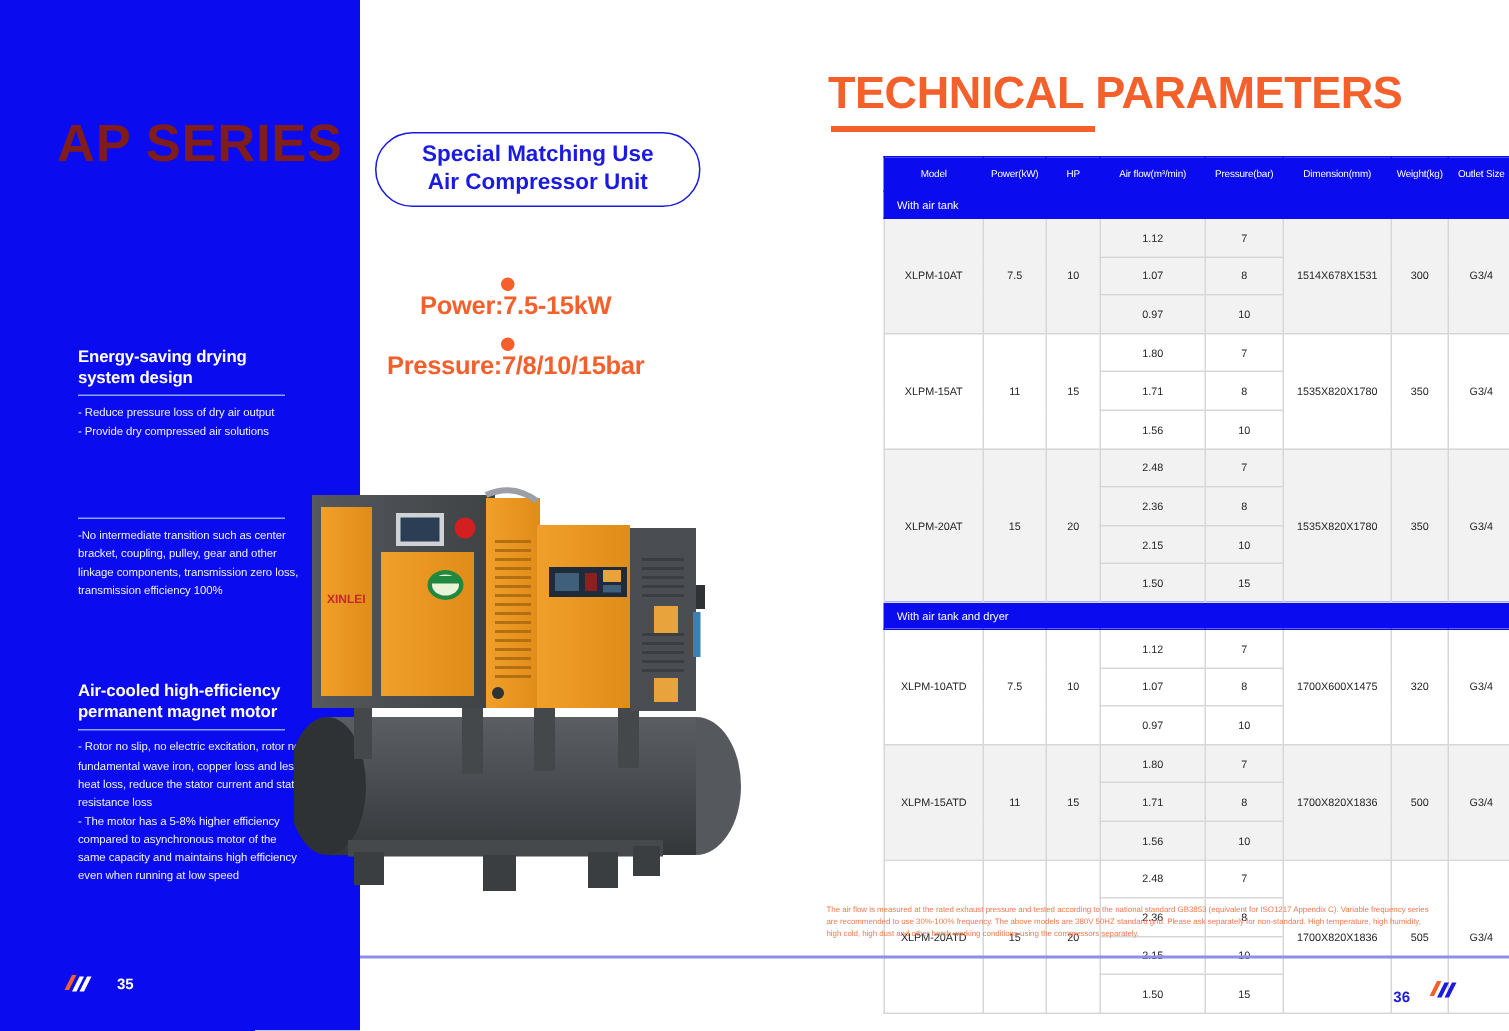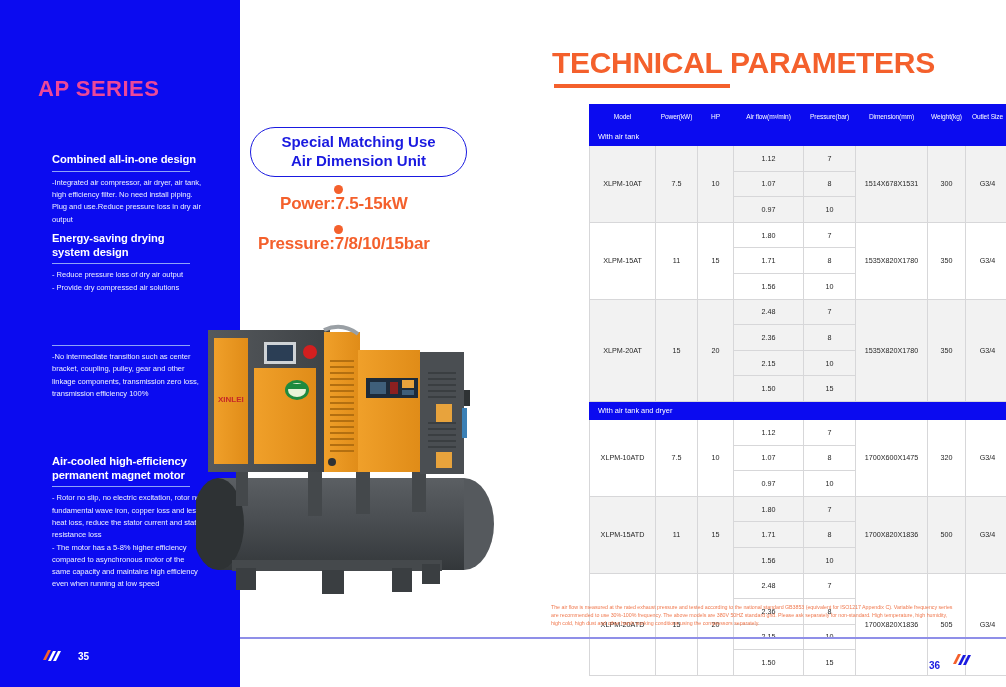--- a/index.html
+++ b/index.html
@@ -11,21 +11,21 @@
   }
   .page{position:absolute;inset:0;}
 
   
   .blue-panel{
     position:absolute;left:0;top:0;width:240px;height:687px;
     background:#0b0bf0;
   }
   .series-title{
     position:absolute;left:38px;top:76px;
-    font-size:22px;font-weight:bold;color:#ec4899;
+    font-size:35px;font-weight:bold;color:#7f1d1d;
     letter-spacing:0.5px;
   }
   .feature{position:absolute;left:52px;width:152px;color:#ffffff;}
   .feature h3{
     margin:0;font-size:11.2px;font-weight:bold;line-height:1.22;
     letter-spacing:-0.1px;
   }
   .feature .rule{
     width:138px;height:1px;background:#8fa3f7;margin:4px 0 5px 0;
   }
@@ -37,21 +37,21 @@
   #feat1{top:232px;}
   #feat2{top:341px;}
   #feat3{top:455px;}
 
   
   .badge{
     position:absolute;left:250px;top:88px;width:215px;height:48px;
     border:1.6px solid #1a1ae0;border-radius:26px;
     display:flex;flex-direction:column;align-items:center;justify-content:center;
     color:#1a1ae0;font-weight:bold;font-size:15px;line-height:1.25;
-    text-align:center;background:#fff;margin-top:39px;
+    text-align:center;background:#fff;
   }
   .spec-list{position:absolute;left:258px;top:185px;}
   .spec-row{display:flex;align-items:center;margin-bottom:11px;flex-direction:column;}
   .dot{
     width:9px;height:9px;border-radius:50%;background:#f4602c;
     margin-right:10px;flex:none;
   }
   .spec-text{font-size:17px;font-weight:bold;color:#f4602c;letter-spacing:-0.2px;}
 
   
@@ -104,46 +104,41 @@
 </style>
 </head>
 <body>
 
 <div class="page">
 
   <div class="blue-panel"></div>
 
   <div class="series-title">AP SERIES</div>
 
-  <div class="feature" id="feat0">
-    <h3>Combined all-in-one design</h3>
-    <div class="rule"></div>
-    <p>-Integrated air compressor, air dryer, air tank, high efficiency filter. No need install piping. Plug and use.Reduce pressure loss in dry air output</p>
-  </div>
 
   <div class="feature" id="feat1">
     <h3>Energy-saving drying system design</h3>
     <div class="rule"></div>
     <p>- Reduce pressure loss of dry air output<br>- Provide dry compressed air solutions</p>
   </div>
 
   <div class="feature" id="feat2">
     <div class="rule"></div>
     <p>-No intermediate transition such as center bracket, coupling, pulley, gear and other linkage components, transmission zero loss, transmission efficiency 100%</p>
   </div>
 
   <div class="feature" id="feat3">
     <h3>Air-cooled high-efficiency permanent magnet motor</h3>
     <div class="rule"></div>
     <p>- Rotor no slip, no electric excitation, rotor no fundamental wave iron, copper loss and less heat loss, reduce the stator current and stator resistance loss<br>- The motor has a 5-8% higher efficiency compared to asynchronous motor of the same capacity and maintains high efficiency even when running at low speed</p>
   </div>
 
   <div class="badge">
     <span>Special Matching Use</span>
-    <span>Air Dimension Unit</span>
+    <span>Air Compressor Unit</span>
   </div>
 
   <div class="spec-list">
     <div class="spec-row">
       <span class="dot"></span>
       <span class="spec-text">Power:7.5-15kW</span>
     </div>
     <div class="spec-row">
       <span class="dot"></span>
       <span class="spec-text">Pressure:7/8/10/15bar</span>

